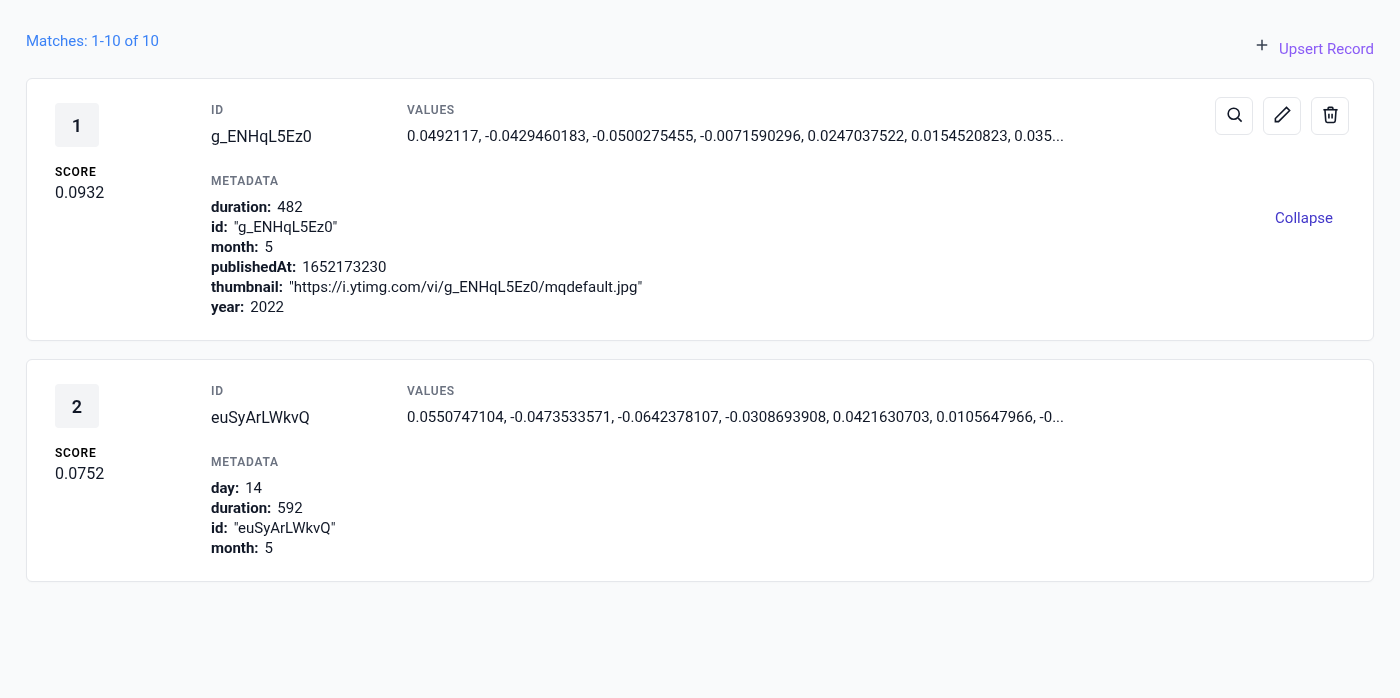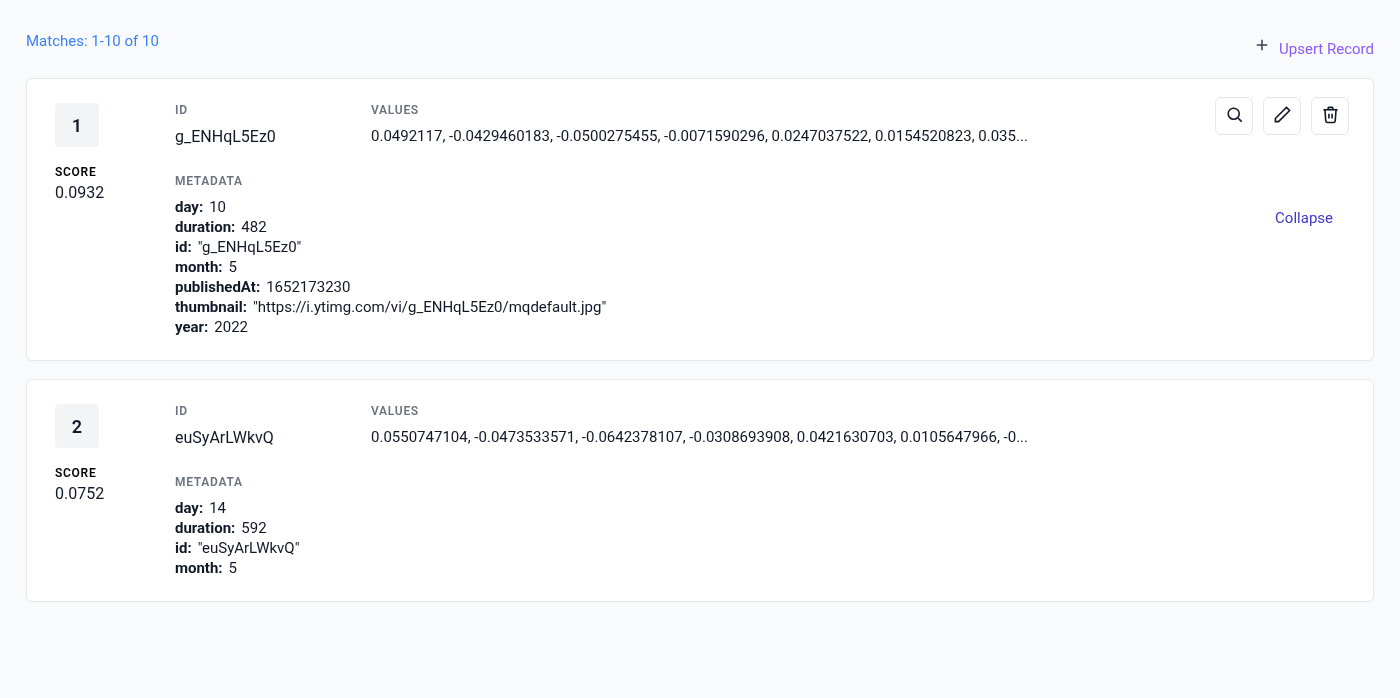--- a/index.html
+++ b/index.html
@@ -76,20 +76,21 @@
     font-weight: 600;
     margin-bottom: 4px;
   }
   .score-value {
     font-size: 16px;
     color: #111827;
   }
   .maincol {
     flex: 1;
     min-width: 0;
+    margin-left: 36px;
   }
   .row1 {
     display: flex;
     gap: 24px;
     margin-bottom: 28px;
   }
   .idblock { width: 172px; flex-shrink: 0; }
   .valuesblock { flex: 1; min-width: 0; }
   .hdr {
     font-size: 12px;
@@ -180,21 +181,20 @@
               <div class="hdr">ID</div>
               <div class="idtext">g_ENHqL5Ez0</div>
             </div>
             <div class="valuesblock">
               <div class="hdr">VALUES</div>
               <div class="valuestext">0.0492117, -0.0429460183, -0.0500275455, -0.0071590296, 0.0247037522, 0.0154520823, 0.035...</div>
             </div>
           </div>
           <div class="metadata">
             <div class="hdr">METADATA</div>
-            <div class="meta-row"><span class="meta-key">day:</span><span class="meta-val">10</span></div>
             <div class="meta-row"><span class="meta-key">duration:</span><span class="meta-val">482</span></div>
             <div class="meta-row"><span class="meta-key">id:</span><span class="meta-val">"g_ENHqL5Ez0"</span></div>
             <div class="meta-row"><span class="meta-key">month:</span><span class="meta-val">5</span></div>
             <div class="meta-row"><span class="meta-key">publishedAt:</span><span class="meta-val">1652173230</span></div>
             <div class="meta-row"><span class="meta-key">thumbnail:</span><span class="meta-val">"https://i.ytimg.com/vi/g_ENHqL5Ez0/mqdefault.jpg"</span></div>
             <div class="meta-row"><span class="meta-key">year:</span><span class="meta-val">2022</span></div>
           </div>
         </div>
         <div class="actions">
           <div class="icon-btn">

